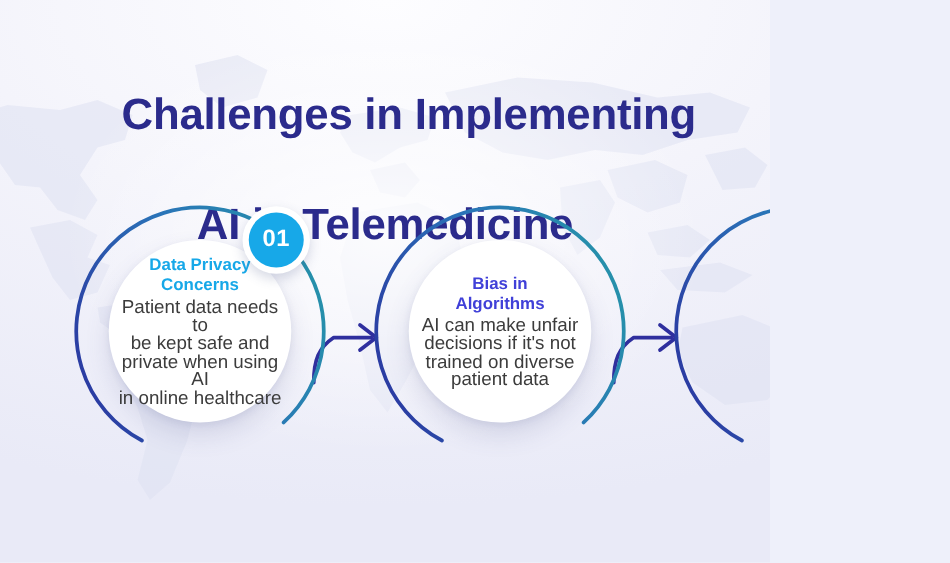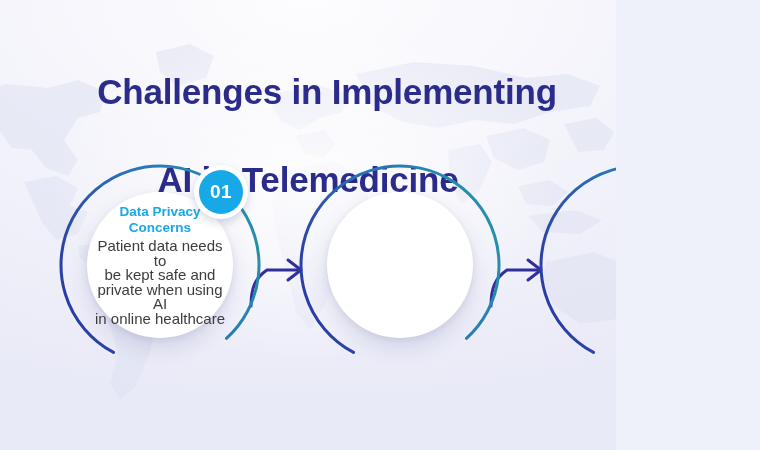--- a/index.html
+++ b/index.html
@@ -200,20 +200,26 @@
             <linearGradient id="g2" x1="0" y1="0.15" x2="1" y2="0.95">
               <stop offset="0%" stop-color="#2596a8"></stop>
               <stop offset="45%" stop-color="#2a73b8"></stop>
               <stop offset="100%" stop-color="#2b2b9c"></stop>
             </linearGradient>
           </defs>
           <circle cx="106" cy="106" r="99" fill="none" stroke="url(#g2)" stroke-width="3" stroke-linecap="round" stroke-dasharray="500 122" transform="rotate(118 106 106)"></circle>
         </svg>
       </div>
       <div class="disc">
+        <p class="head">Bias in
+Algorithms</p>
+        <p class="body">AI can make unfair
+decisions if it's not
+trained on diverse
+patient data</p>
       </div>
     </div>
 
     <div class="step s3">
       <div class="ring">
         <svg viewBox="0 0 212 212" aria-hidden="true">
           <defs>
             <linearGradient id="g3" x1="0" y1="0.15" x2="1" y2="0.95">
               <stop offset="0%" stop-color="#2596a8"></stop>
               <stop offset="45%" stop-color="#2a73b8"></stop>

